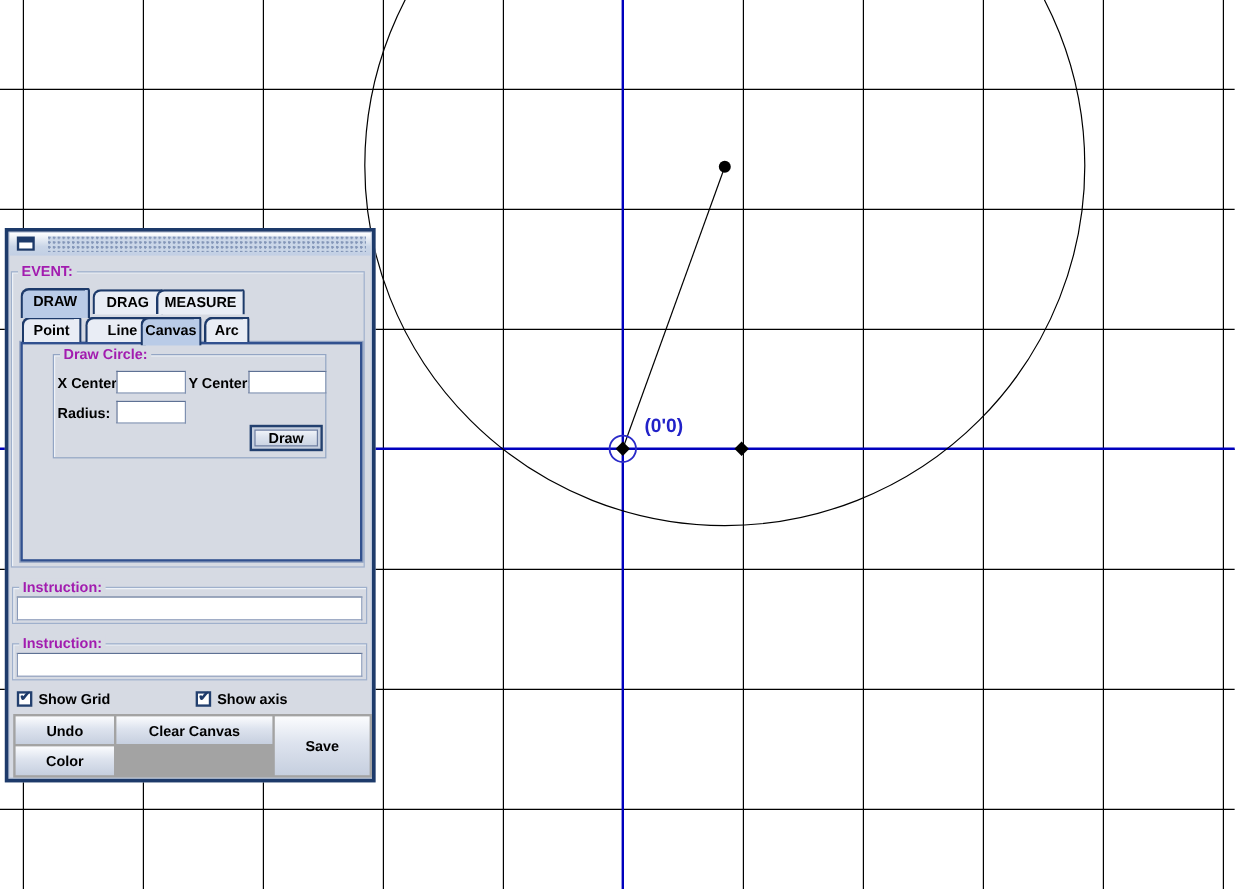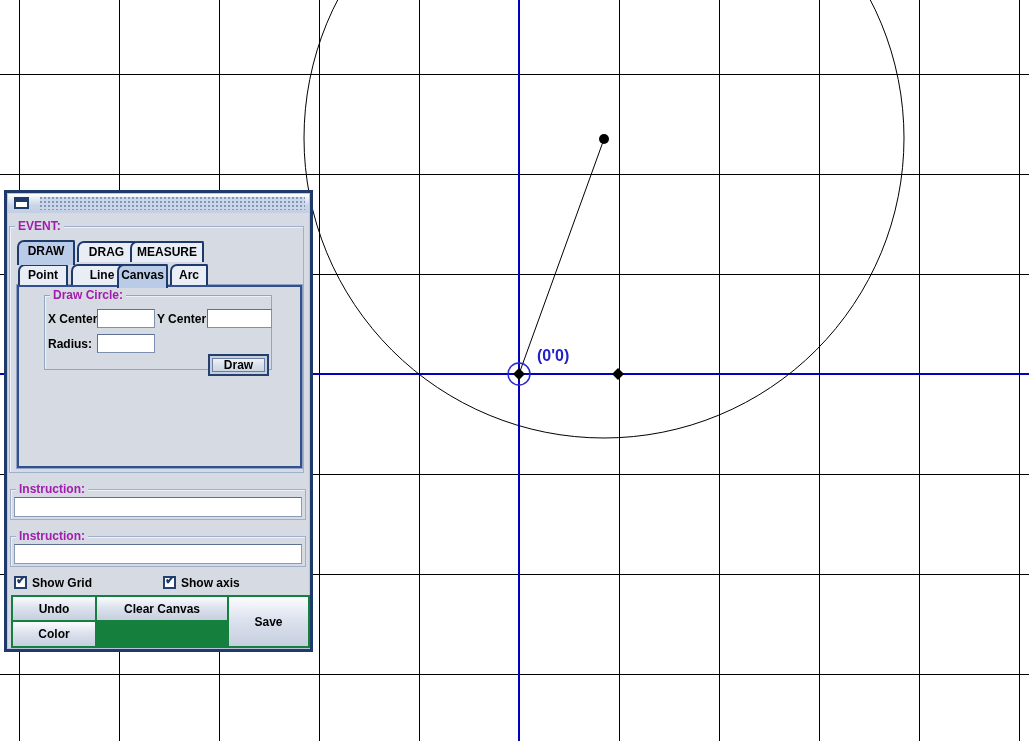--- a/index.html
+++ b/index.html
@@ -63,21 +63,21 @@
   }
   .btn{
     box-sizing:border-box;background:linear-gradient(#fbfcfe,#dde3ee 45%,#c6cfdf);
     border:2px solid #23406f;color:#000;font-family:"Liberation Sans",sans-serif;
     font-size:12px;font-weight:bold;text-align:center;cursor:default;
   }
   .draw-btn{
     position:absolute;box-shadow:inset 0 0 0 2px #c6cfdf, inset 0 0 0 3px #6f7fa2;
   }
   .btn-grid{
-    position:absolute;display:grid;background:#15803d;padding:2px;grid-gap:2px;
+    position:absolute;display:grid;background:#a3a3a3;padding:2px;grid-gap:2px;
     grid-template-columns:82px 130px 79px;grid-template-rows:23px 24px;
   }
   .btn-grid .btn{border:none;display:flex;align-items:center;justify-content:center;}
   .btn-save{grid-column:3;grid-row:1 / span 2;}
   .checkbox{
     position:absolute;width:13px;height:13px;box-sizing:border-box;
     background:#fff;border:2px solid #23406f;
   }
   .checkbox .mark{
     position:absolute;left:0px;top:-4px;font-size:12px;font-weight:bold;color:#1d3a6a;line-height:13px;
@@ -134,21 +134,21 @@
     <div class="tab selected" style="left:7px;top:13px;width:58px;height:25px;"><span>DRAW</span></div>
     <div class="tab" style="left:67px;top:14px;width:59px;height:21px;"><span>DRAG</span></div>
     <div class="tab" style="left:120px;top:14px;width:74px;height:21px;"><span>MEASURE</span></div>
 
     <div class="tab" style="left:8px;top:37px;width:50px;height:21px;"><span>Point</span></div>
     <div class="tab" style="left:61px;top:37px;width:62px;height:21px;"><span>Line</span></div>
     <div class="tab selected" style="left:107px;top:37px;width:51px;height:24px;"><span>Canvas</span></div>
     <div class="tab" style="left:160px;top:37px;width:38px;height:21px;"><span>Arc</span></div>
 
     <div class="tabcontent" style="left:7px;top:58px;width:285px;height:183px;">
-      <div class="group" style="left:25px;top:8px;width:228px;height:75px;border-color:#93a5c4;text-decoration:underline;">
+      <div class="group" style="left:25px;top:8px;width:228px;height:87px;border-color:#93a5c4;text-decoration:underline;">
         <span class="group-label">Draw Circle:</span>
 
         <span class="fieldlabel" style="left:3px;top:16px;">X Center:</span>
         <input class="tfield" style="left: 52px; top: 13px; width: 58px; height: 19px;" value="">
         <span class="fieldlabel" style="left:112px;top:16px;">Y Center:</span>
         <input class="tfield" style="left: 162px; top: 13px; width: 65px; height: 19px;" value="">
 
         <span class="fieldlabel" style="left:3px;top:41px;">Radius:</span>
         <input class="tfield" style="left: 52px; top: 38px; width: 58px; height: 19px;" value="">
 

